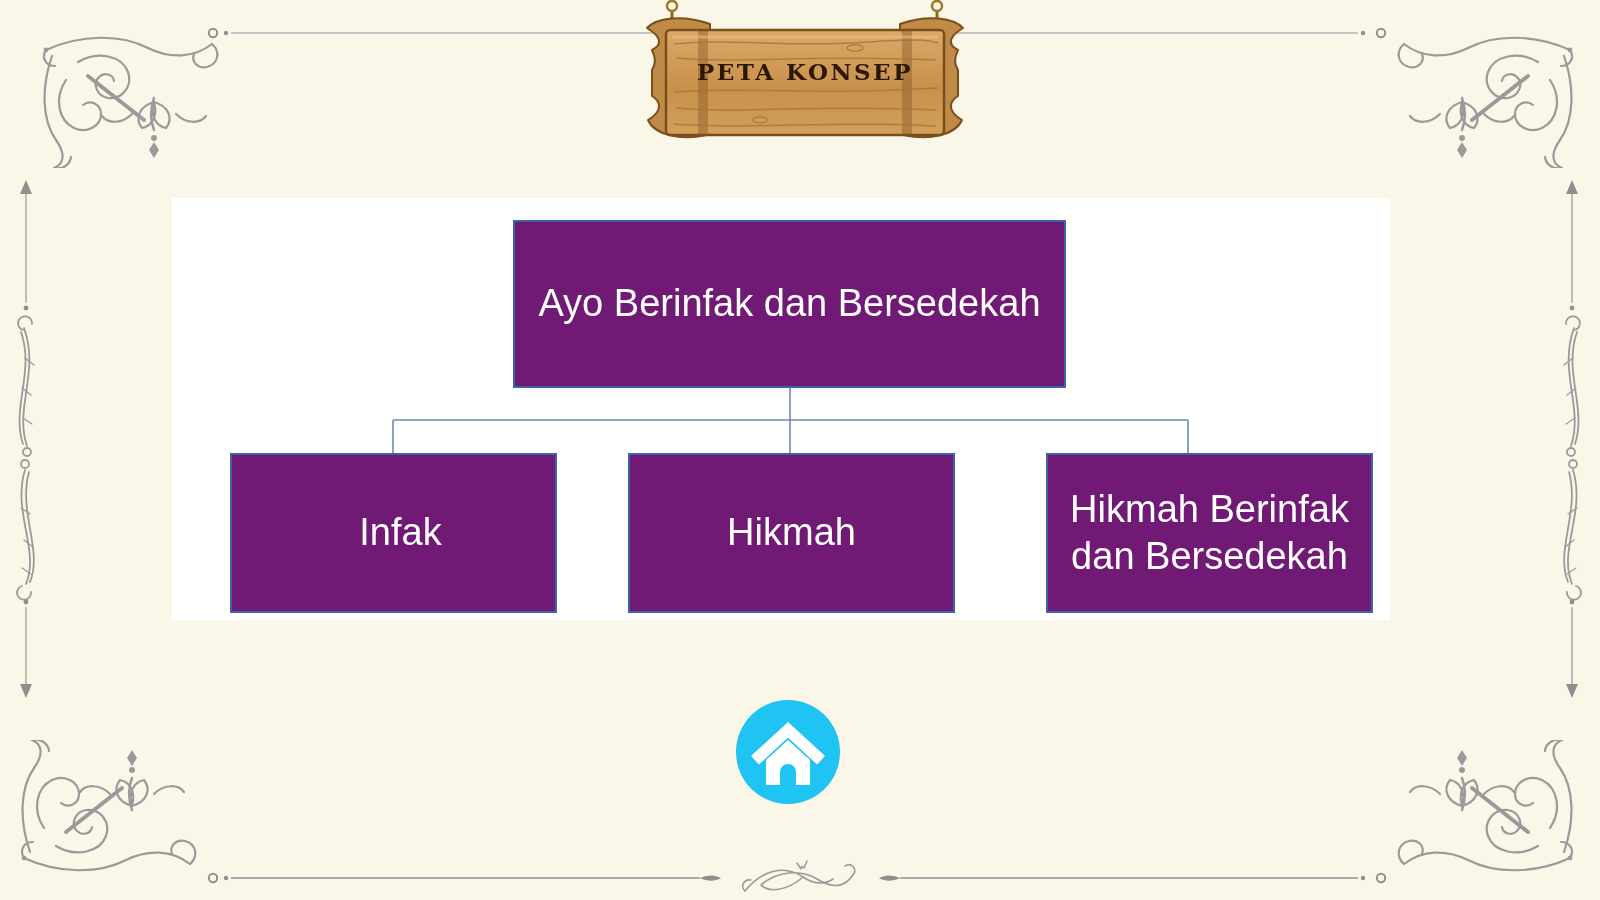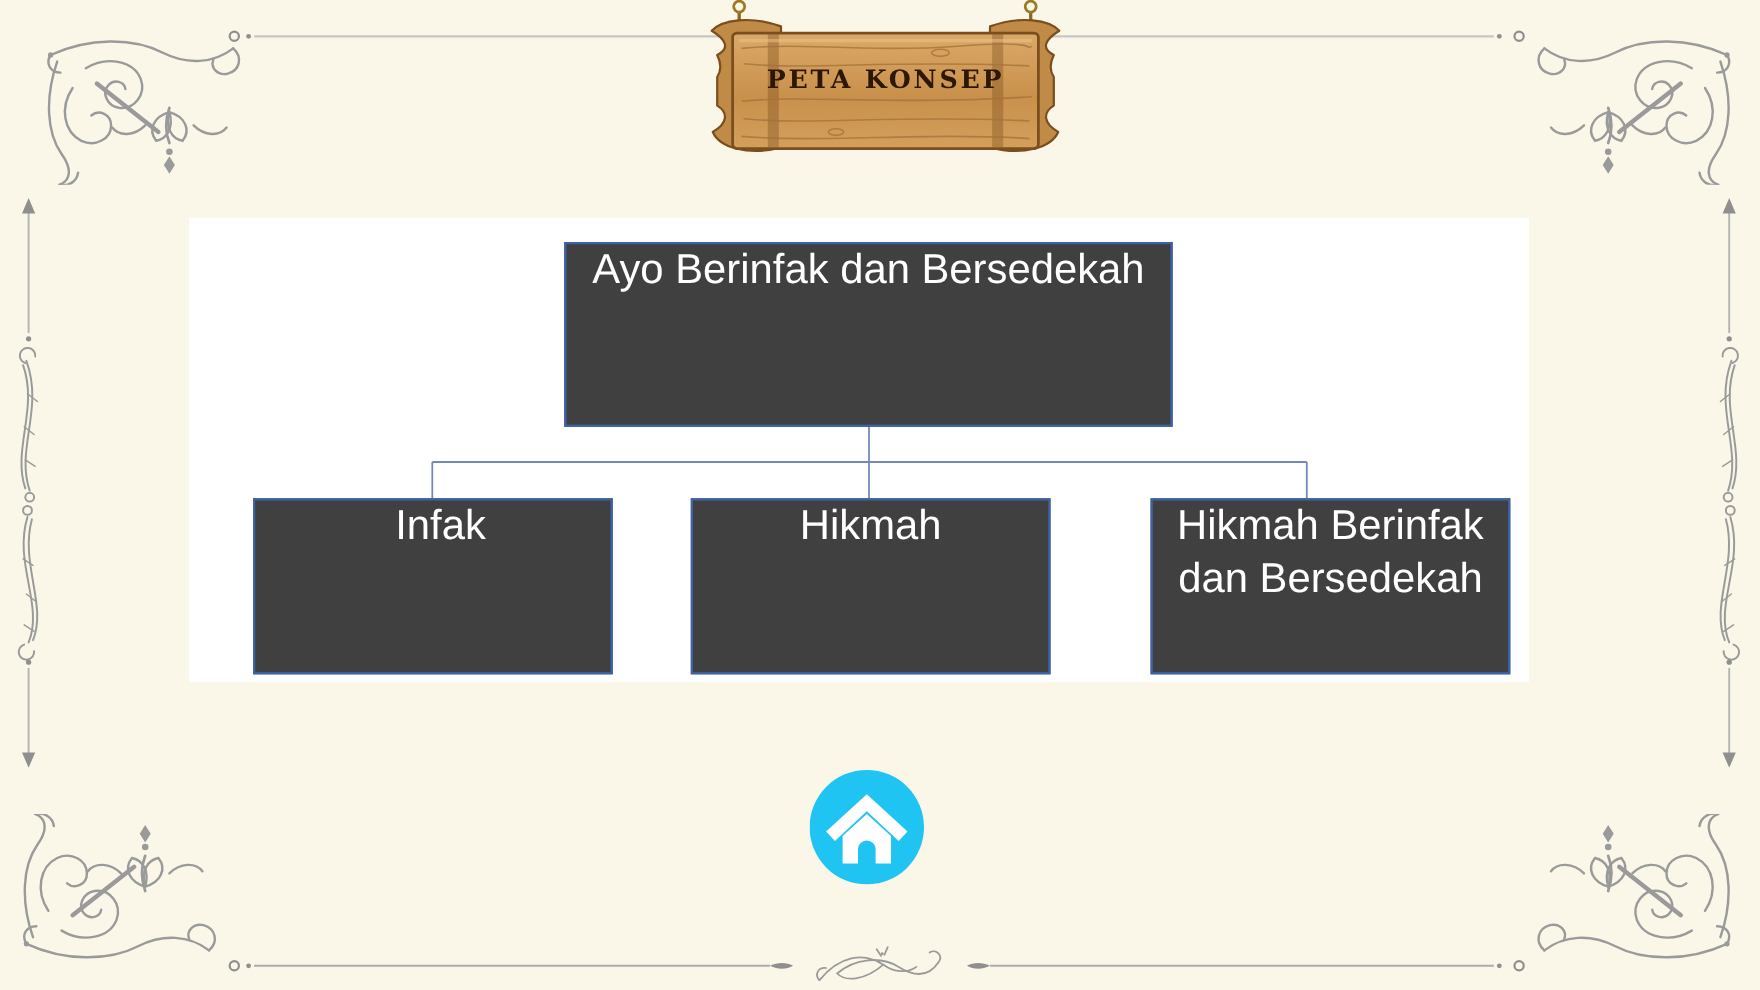--- a/index.html
+++ b/index.html
@@ -24,22 +24,22 @@
   .hdiv.bottom{top:853px;height:50px;}
 
   
   .panel{left:172px;top:198px;width:1218px;height:422px;background:#FFFFFF;}
 
   
   .connectors{left:172px;top:198px;width:1218px;height:422px;}
 
   
   .node{
-    position:absolute;display:flex;align-items:flex-start;justify-content:center;
-    background:#404040;border:2px solid #3A63A9;box-sizing:border-box;
+    position:absolute;display:flex;align-items:center;justify-content:center;
+    background:#701a75;border:2px solid #3A63A9;box-sizing:border-box;
     color:#FFFFFF;text-align:center;font-size:38px;line-height:1.25;
     cursor:pointer;
   }
   .node.root{left:513px;top:220px;width:553px;height:168px;white-space:nowrap;}
   .node.child{top:453px;width:327px;height:160px;padding:0 10px;}
   .node.c0{left:230px;padding-left:24px;}
   .node.c1{left:628px;}
   .node.c2{left:1046px;}
 
   

